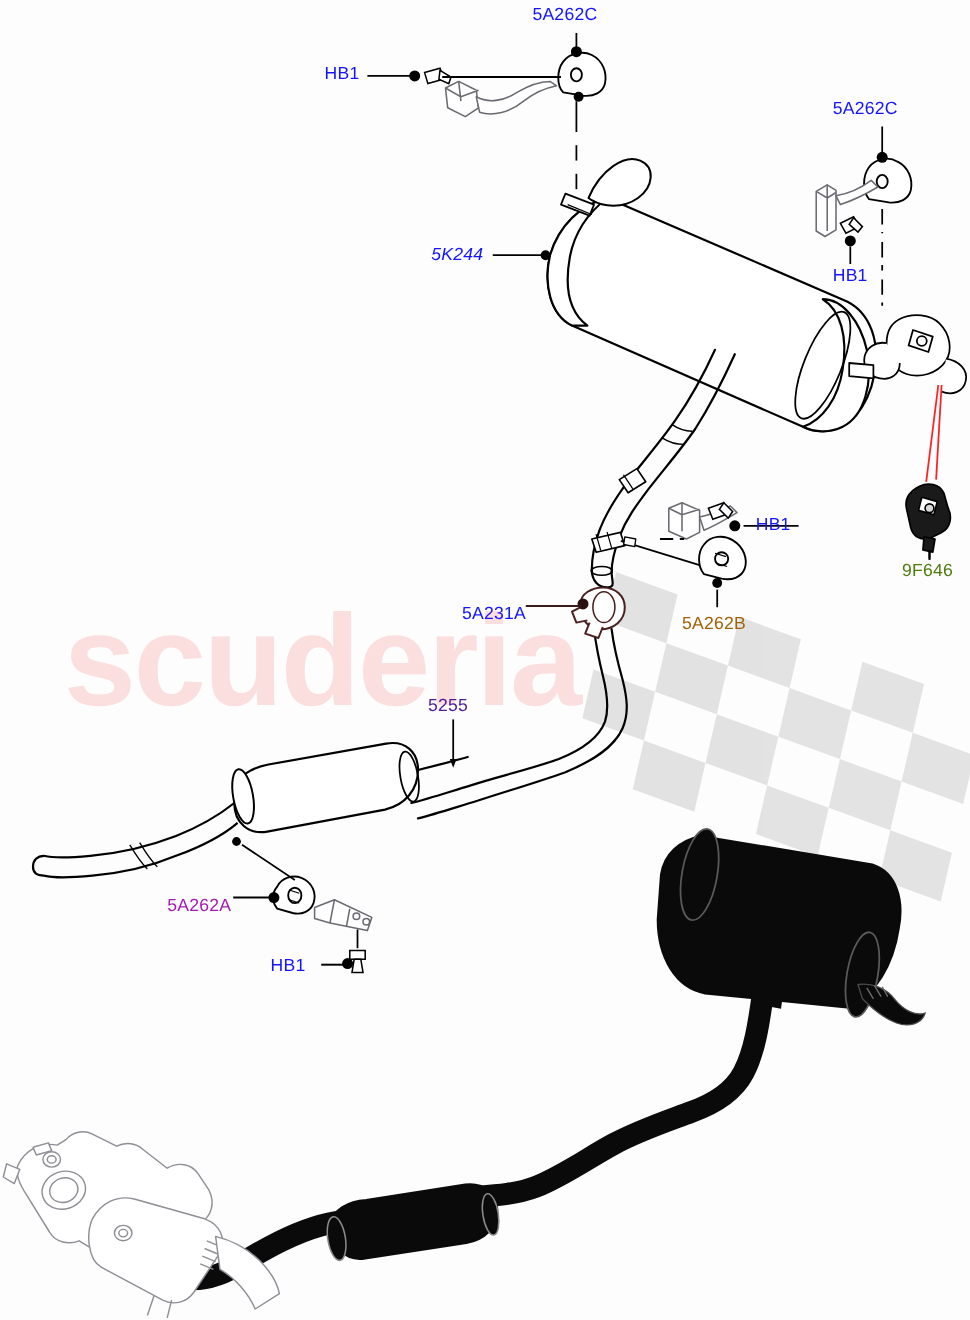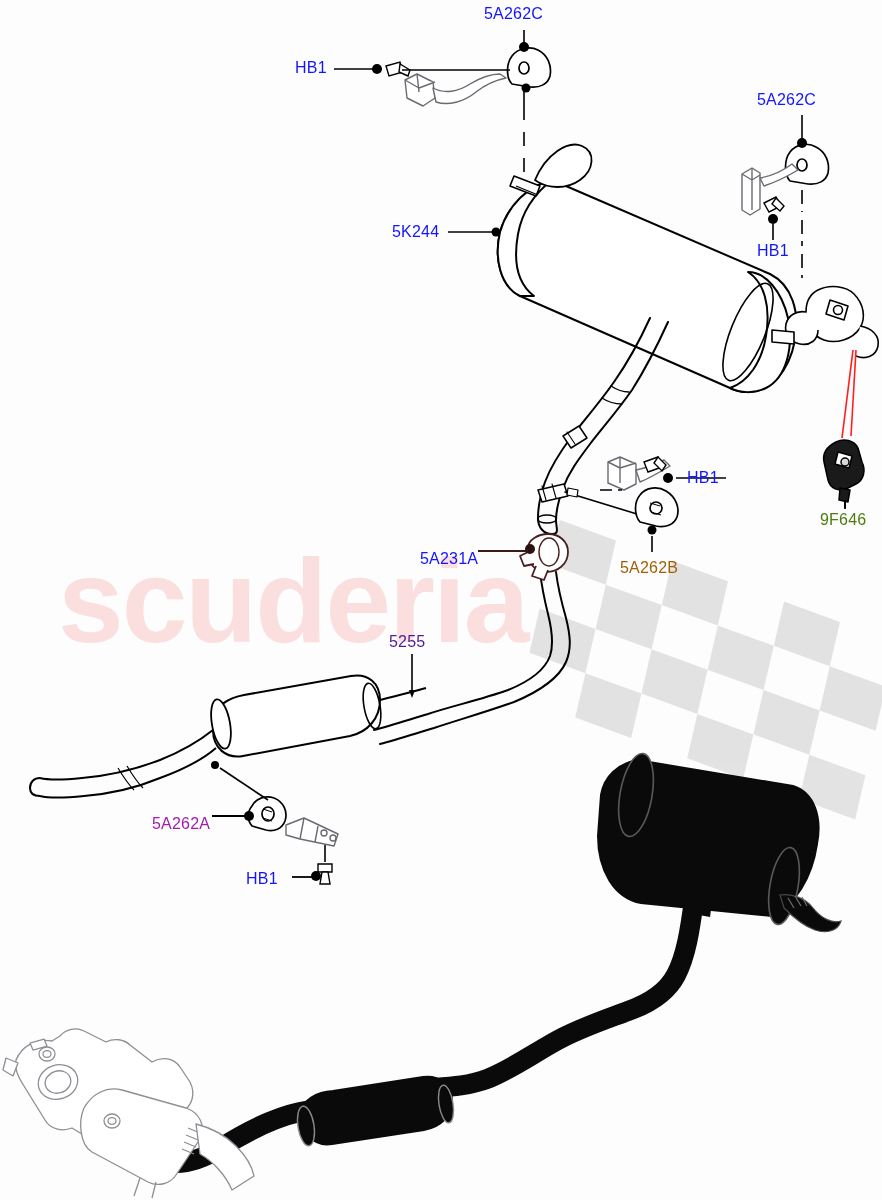--- a/index.html
+++ b/index.html
@@ -385,21 +385,21 @@
       <circle cx="316" cy="876" r="5" fill="#000000" stroke="none"></circle>
       <line x1="325" y1="845" x2="325" y2="862" stroke="#000000" stroke-width="1.6"></line>
     </g>
 
   </svg>
 
   <div id="labels">
       <div class="lbl" style="left: 484px; top: 6px; color: rgb(20, 20, 255);">5A262C</div>
       <div class="lbl" style="left: 295px; top: 60px; color: rgb(20, 20, 255);">HB1</div>
       <div class="lbl" style="left: 757px; top: 92px; color: rgb(20, 20, 255);">5A262C</div>
-      <div class="lbl" style="left: 392px; top: 224px; color: rgb(20, 20, 255);">5K244</div>
+      <div class="lbl" style="left: 392px; top: 224px; color: rgb(20, 20, 255); font-style: italic;">5K244</div>
       <div class="lbl" style="left: 757px; top: 243px; color: rgb(20, 20, 255);">HB1</div>
       <div class="lbl" style="left: 687px; top: 470px; color: rgb(20, 20, 255);">HB1</div>
       <div class="lbl" style="left: 820px; top: 512px; color: #4d7c0f;">9F646</div>
       <div class="lbl" style="left: 404px; top: 551px; color: rgb(20, 20, 255); margin-left: 16px;">5A231A</div>
       <div class="lbl" style="left: 620px; top: 560px; color: #a16207;">5A262B</div>
       <div class="lbl" style="left: 389px; top: 634px; color: #4c1d95;">5255</div>
       <div class="lbl" style="left: 152px; top: 816px; color: #a21caf;">5A262A</div>
       <div class="lbl" style="left: 246px; top: 871px; color: rgb(20, 20, 255);">HB1</div>
     </div>
 

